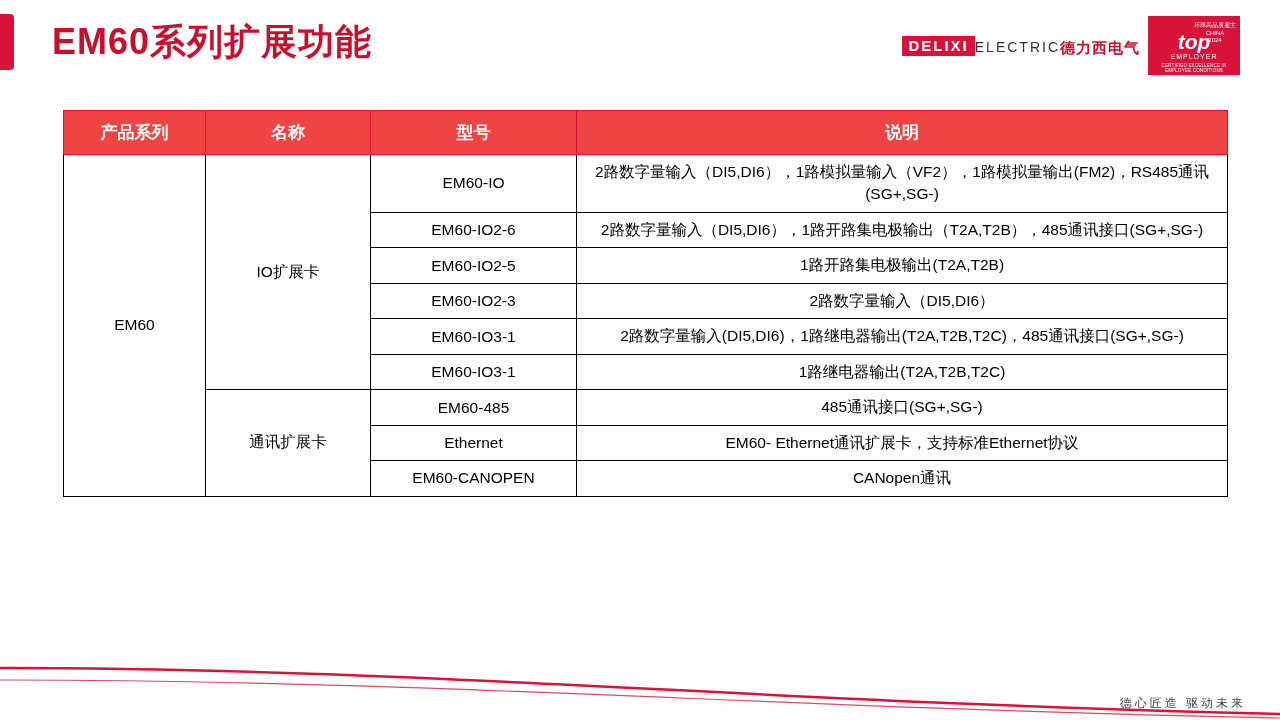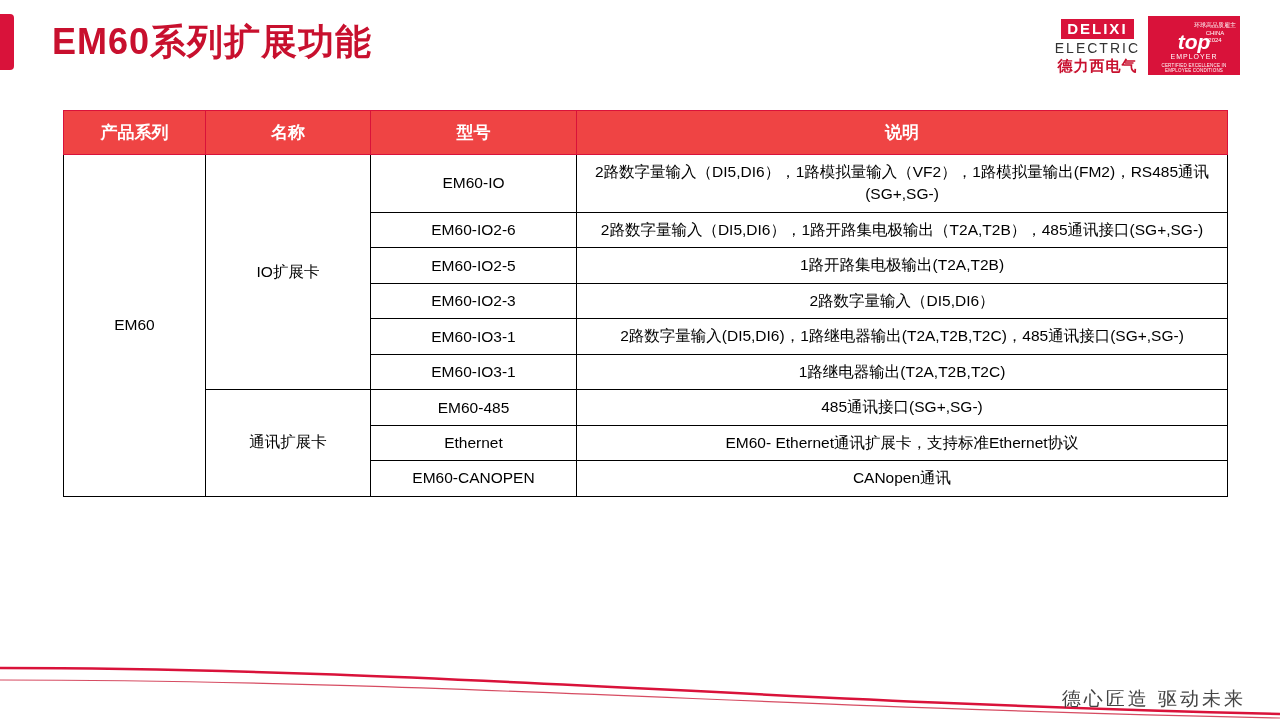--- a/index.html
+++ b/index.html
@@ -41,21 +41,21 @@
   
   .logo-area {
     position: absolute;
     right: 40px; top: 16px;
     display: flex;
     align-items: center;
     gap: 8px;
   }
   .delixi-logo {
     display: flex;
-    flex-direction: column;
+    flex-direction: row;
     align-items: center;
     line-height: 1;
   }
   .delixi-en {
     background: #d9123a;
     color: #ffffff;
     font-weight: bold;
     font-size: 15px;
     letter-spacing: 2px;
     padding: 2px 6px 3px 6px;
@@ -156,21 +156,21 @@
   .footer-swoosh {
     position: absolute;
     left: 0; bottom: 0;
     width: 1280px; height: 56px;
     overflow: hidden;
   }
   .footer-swoosh svg { display: block; }
   .footer-text {
     position: absolute;
     right: 34px; bottom: 8px;
-    font-size: 19px;
+    font-size: 12px;
     color: #444444;
     letter-spacing: 3px;
     white-space: nowrap;
     text-align: center;
   }
 </style>
 </head>
 <body>
 
 <div class="slide">

